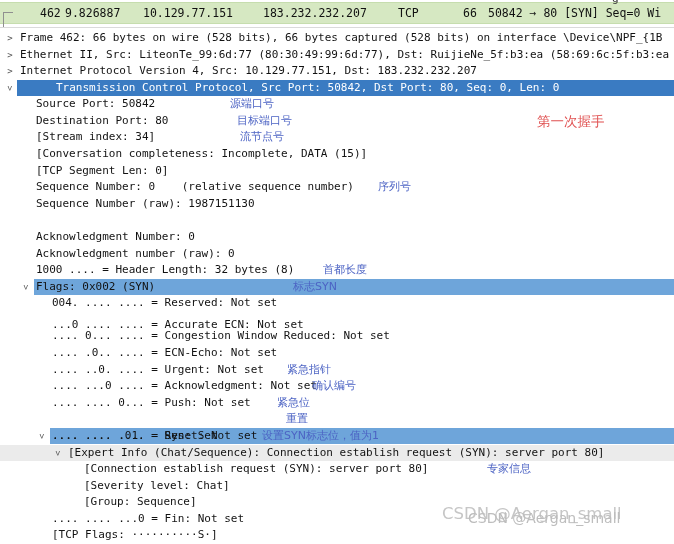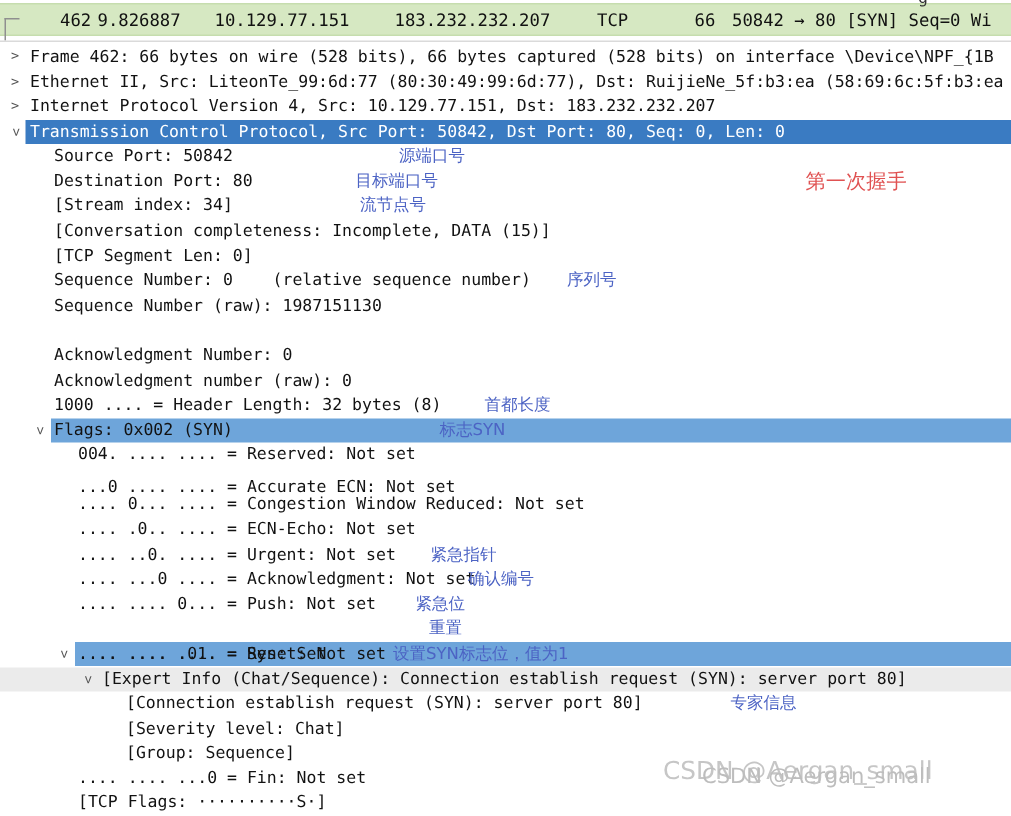--- a/index.html
+++ b/index.html
@@ -14,21 +14,21 @@
   .corner{position:absolute;left:3px;top:12px;width:9px;height:14px;
           border-left:1px solid #8f8f8f;border-top:1px solid #8f8f8f;}
   .sep{position:absolute;top:27px;left:0;right:0;height:1px;background:#dadada;}
   .clip-frag{position:absolute;left:612px;top:-8px;font-size:11px;color:#333;}
   
   #details{position:absolute;inset:0;}
   .drow{position:absolute;left:0;right:0;height:16.6px;line-height:16.6px;
         font-size:11px;color:#121212;}
   .hl{position:absolute;top:0.5px;bottom:0.5px;right:0;z-index:0;}
   .t{position:absolute;top:0;white-space:pre;z-index:1;}
-  .sel .t{color:#ffffff;}
+  .sel .t{color:#ffffff;margin-left:36px;}
   .arrow{position:absolute;top:0;z-index:1;color:#555;font-size:9px;width:8px;text-align:center;}
   .arrow.exp{transform:rotate(90deg);}
   .note{position:absolute;top:0;z-index:2;
         font-family:"DejaVu Sans","Liberation Sans",sans-serif;font-size:11px;}
   .note-blue{color:#4c63c4;}
   .note-red{color:#e05252;font-size:13.5px;}
   
   .wm{position:absolute;left:430px;top:500px;width:244px;height:44px;
       font-family:"DejaVu Sans","Liberation Sans",sans-serif;pointer-events:none;}
   .wm-back{position:absolute;left:12px;top:4px;font-size:16.5px;color:#c6c6c6;}
@@ -64,21 +64,21 @@
       <span class="arrow" style="left: 6px;">&gt;</span>
       <span class="t" style="left: 20px;">Internet Protocol Version 4, Src: 10.129.77.151, Dst: 183.232.232.207</span>
     </div>
     <div class="drow sel" style="top: 79.74px;">
       <div class="hl" style="left: 17px; background: rgb(58, 123, 194);"></div>
       <span class="arrow exp" style="left: 6px;">&gt;</span>
       <span class="t" style="left: 20px;">Transmission Control Protocol, Src Port: 50842, Dst Port: 80, Seq: 0, Len: 0</span>
     </div>
     <div class="drow" style="top: 96.32px;">
       <span class="t" style="left: 36px;">Source Port: 50842</span>
-      <span class="note note-blue" style="left: 230px; color: rgb(76, 99, 196); margin-left: 36px;">源端口号</span>
+      <span class="note note-blue" style="left: 230px; color: rgb(76, 99, 196);">源端口号</span>
     </div>
     <div class="drow" style="top: 112.9px;">
       <span class="t" style="left: 36px;">Destination Port: 80</span>
       <span class="note note-blue" style="left: 237px; color: rgb(76, 99, 196);">目标端口号</span>
       <span class="note note-red" style="left: 537px; color: rgb(224, 82, 82);">第一次握手</span>
     </div>
     <div class="drow" style="top: 129.48px;">
       <span class="t" style="left: 36px;">[Stream index: 34]</span>
       <span class="note note-blue" style="left: 240px; color: rgb(76, 99, 196);">流节点号</span>
     </div>

